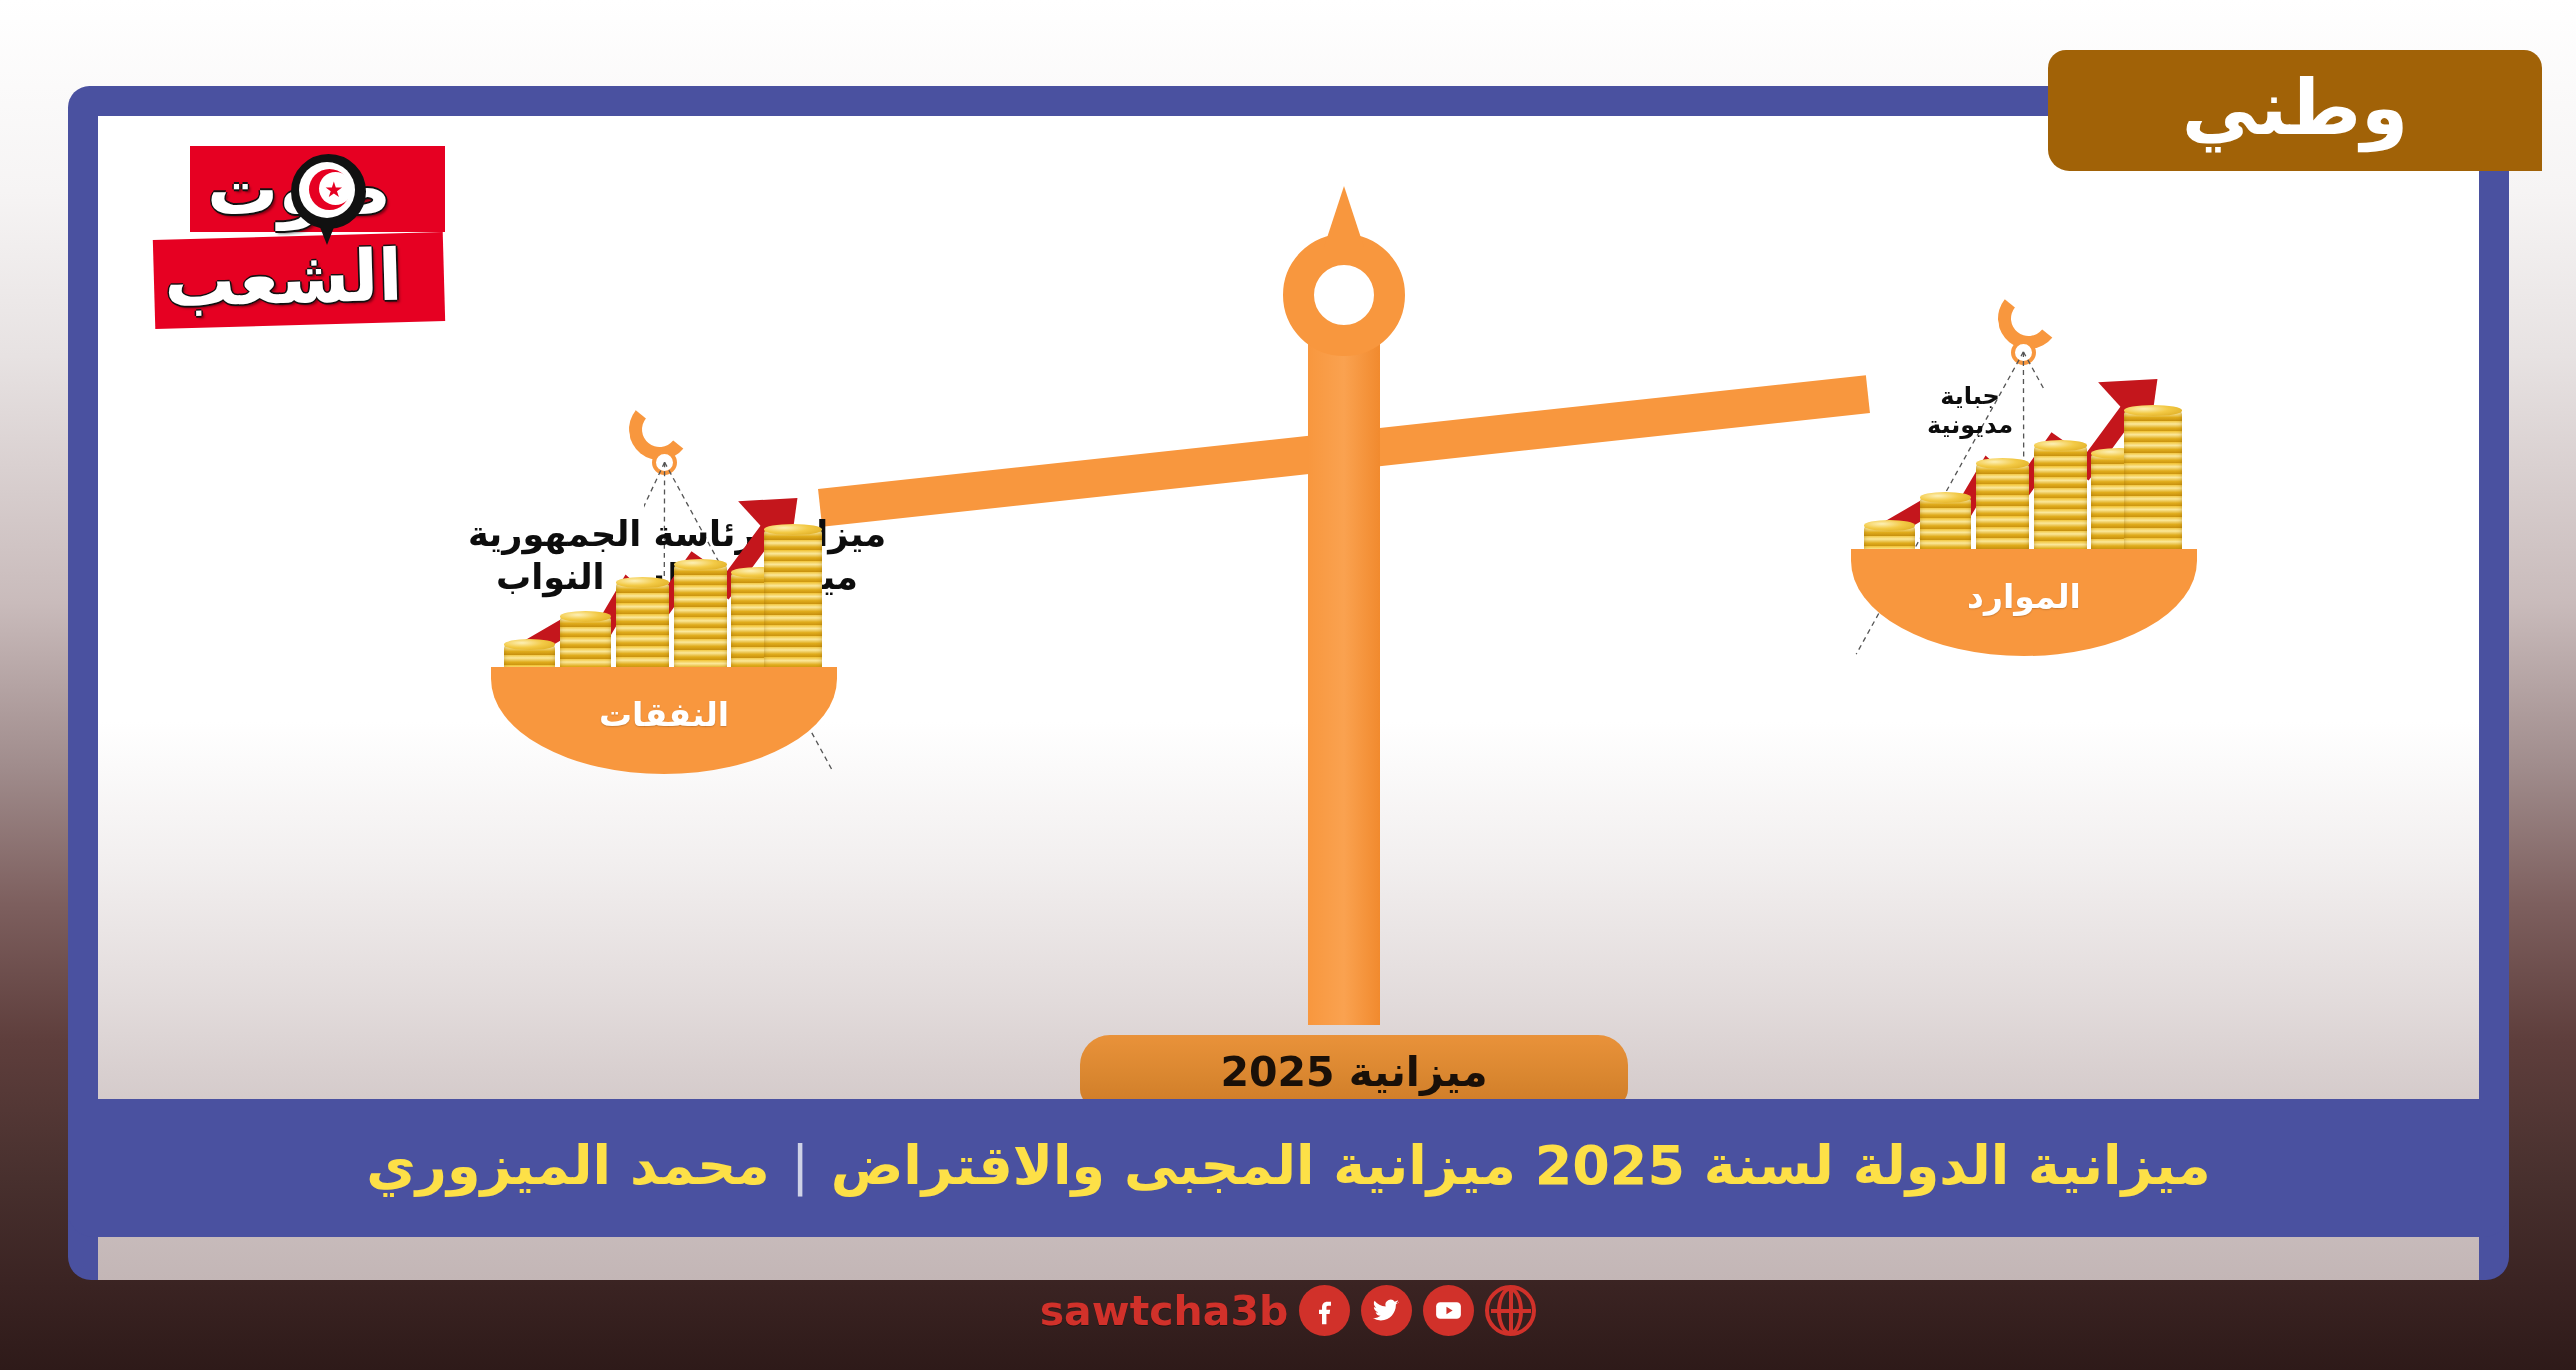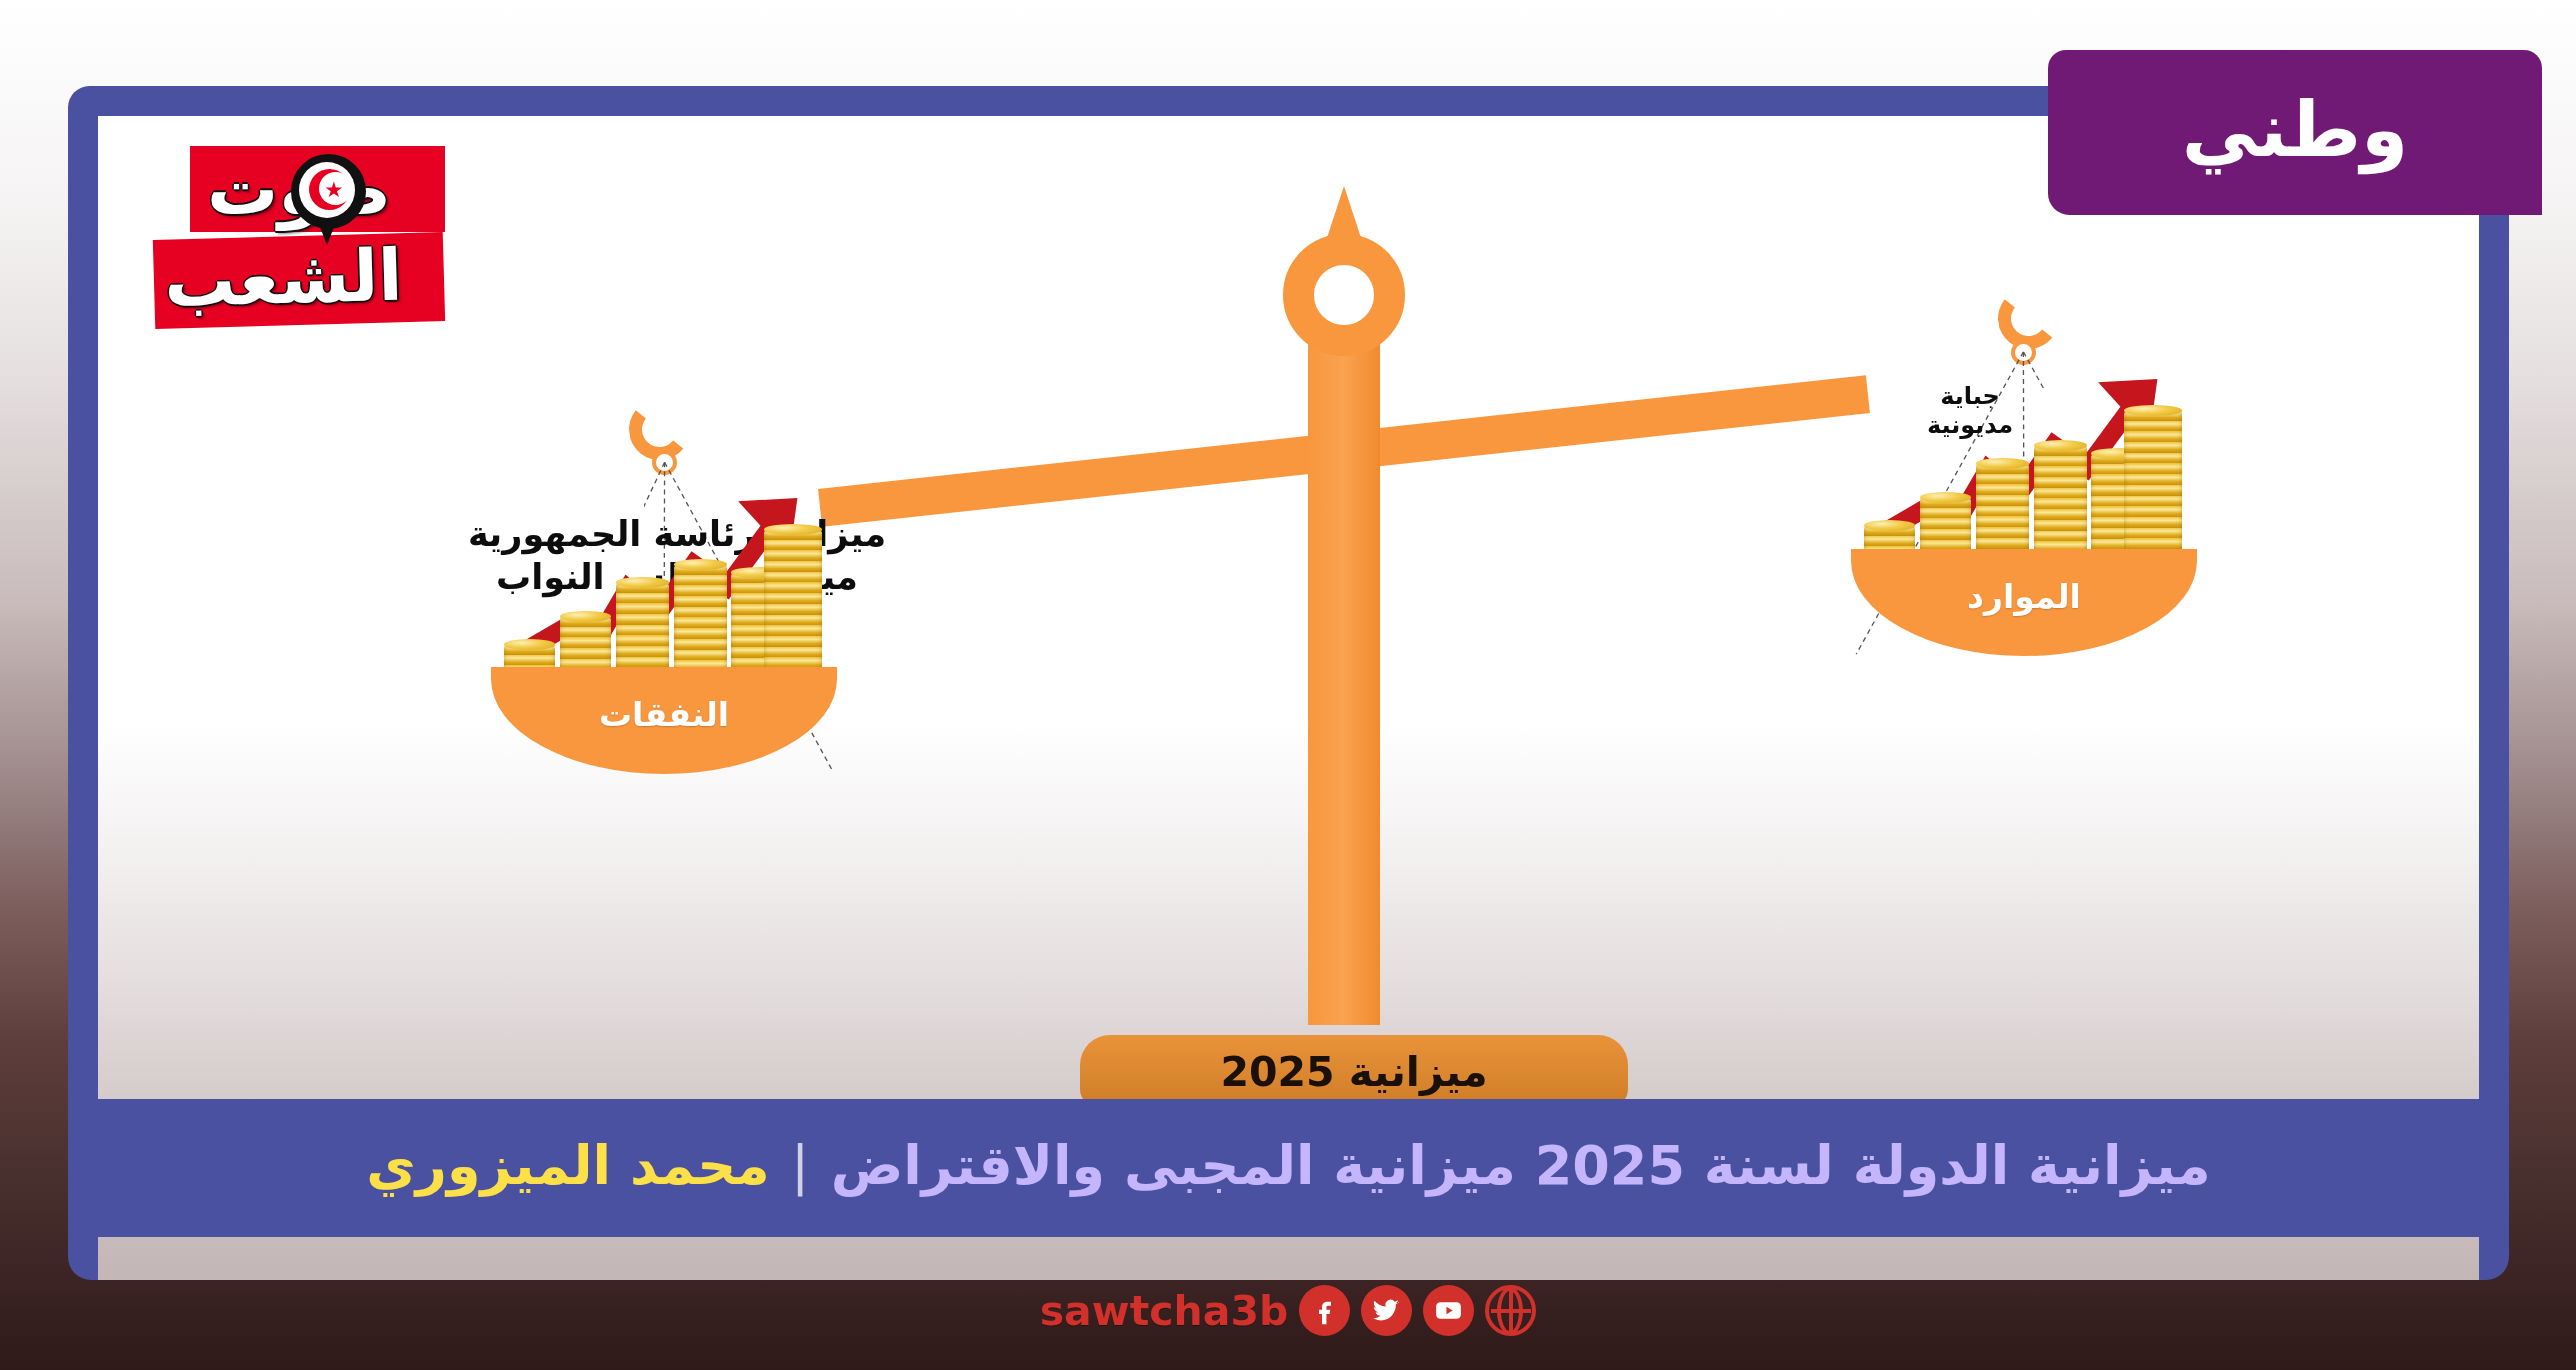--- a/index.html
+++ b/index.html
@@ -22,22 +22,22 @@
     border-radius:21.4px 21.4px 23px 23px;
   }
   .card-inner{
     position:absolute;left:30px;top:30px;right:30px;bottom:0;
     background:linear-gradient(180deg,#ffffff 0%,#ffffff 52%,#f2efef 64%,#e2dbdb 76%,#cfc4c4 88%,#c3b6b6 100%);
   }
 
   
   #badge{
     position:absolute;right:-33px;top:-36px;
-    width:494px;height:165px;
-    background:#701a75;
+    width:494px;height:121px;
+    background:#a16207;
     border-radius:18px 18px 0 21.4px;
     display:flex;align-items:center;justify-content:center;
     z-index:5;
   }
   #badge .badge-label{
     color:#ffffff;font-size:76px;font-weight:bold;letter-spacing:0.8px;
     line-height:1;padding-bottom:5px;
   }
 
   
@@ -164,21 +164,21 @@
   #headline{
     position:absolute;left:68px;top:1099px;width:2441px;height:138px;
     background:#4a51a0;border-radius:0 0 25px 25px;
     display:flex;align-items:center;justify-content:center;
     overflow:hidden;z-index:4;
   }
   #headline .hl-inner{
     display:flex;align-items:center;gap:21.4px;white-space:nowrap;
     font-size:54px;font-weight:bold;line-height:1;padding-bottom:5px;
   }
-  .hl-main{color:#c4b5fd;}
+  .hl-main{color:#fde047;}
   .hl-sep{color:#cfd2e6;font-weight:normal;}
   .hl-author{color:#fde047;}
 
   
   #footer{
     position:absolute;left:0;right:0;bottom:21.4px;height:76px;
     display:flex;align-items:center;justify-content:center;gap:11px;
     direction:ltr;
   }
   .foot-text{

